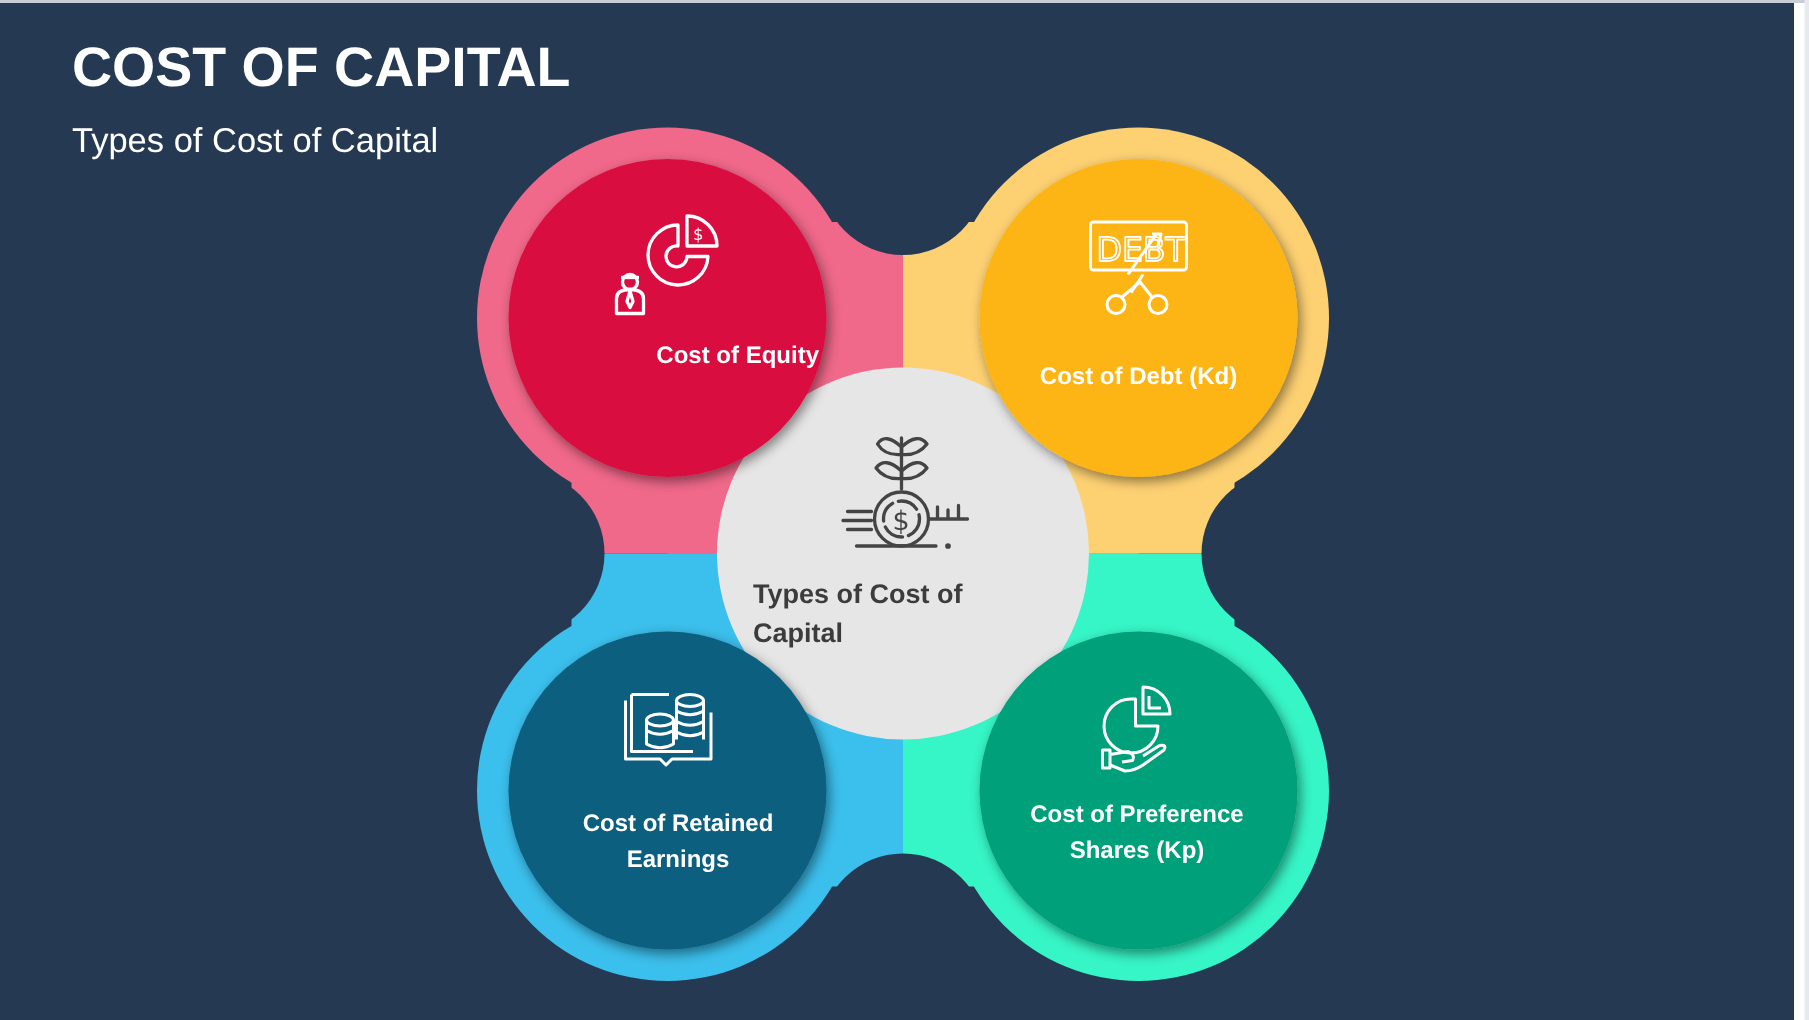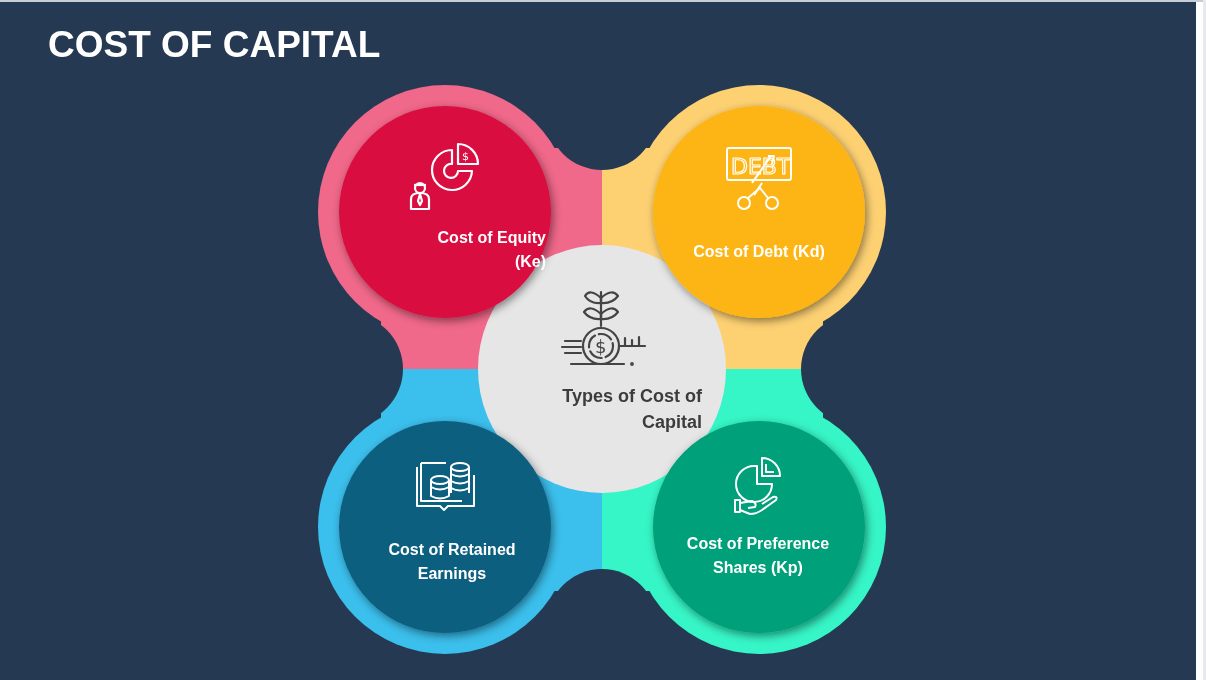--- a/index.html
+++ b/index.html
@@ -29,28 +29,29 @@
     position: absolute; left: 48px; top: 78px;
     font-size: 23px; color: #ffffff; white-space: nowrap;
   }
   .diagram { position: absolute; left: 0; top: -2px; width: 1206px; height: 680px; }
   .label {
     position: absolute; color: #ffffff; font-weight: bold; font-size: 16px;
     text-align: center; line-height: 24px; width: 200px;
   }
   .center-label {
     position: absolute; color: #3c3c3c; font-weight: bold; font-size: 18px;
-    text-align: right; line-height: 26px; width: 200px; left: 502px; top: 383px;
+    text-align: left; line-height: 26px; width: 200px; left: 502px; top: 383px;
   }
 </style>
 </head>
 <body>
 
 <div class="slide">
   <div class="title">COST OF CAPITAL</div>
+  <div class="subtitle">Types of Cost of Capital</div>
 </div>
 
 <svg class="diagram" width="1206" height="680" viewBox="0 0 1206 680" xmlns="http://www.w3.org/2000/svg">
   <defs>
     <clipPath id="clipTL">
         <rect x="0" y="0" width="602" height="371"></rect>
       </clipPath>
     <clipPath id="clipTR">
         <rect x="602" y="0" width="604" height="371"></rect>
       </clipPath>
@@ -151,21 +152,20 @@
     <text x="595" y="355" font-size="18" fill="#444444" stroke="none" font-family="DejaVu Sans, sans-serif">$</text>
     <path d="M565 343 L581 343 M562 349 L581 349 M565 355 L581 355"></path>
     <path d="M619 348 L645 348 M625 348 L625 340 M632 348 L632 342 M639 348 L639 339"></path>
     <path d="M571 366 L624 366"></path>
     <circle cx="632" cy="366" r="0.8" fill="#444444"></circle>
   </g>
 </svg>
 
 <div class="label" style="left:346px; top:226px;text-align:right;">
   <div>Cost of Equity</div>
-  <div>(Ke)</div>
 </div>
 <div class="label" style="left:659px; top:240px;">
   <div>Cost of Debt (Kd)</div>
 </div>
 <div class="label" style="left:352px; top:538px;">
   <div>Cost of Retained</div>
   <div>Earnings</div>
 </div>
 <div class="label" style="left:658px; top:532px;">
   <div>Cost of Preference</div>

